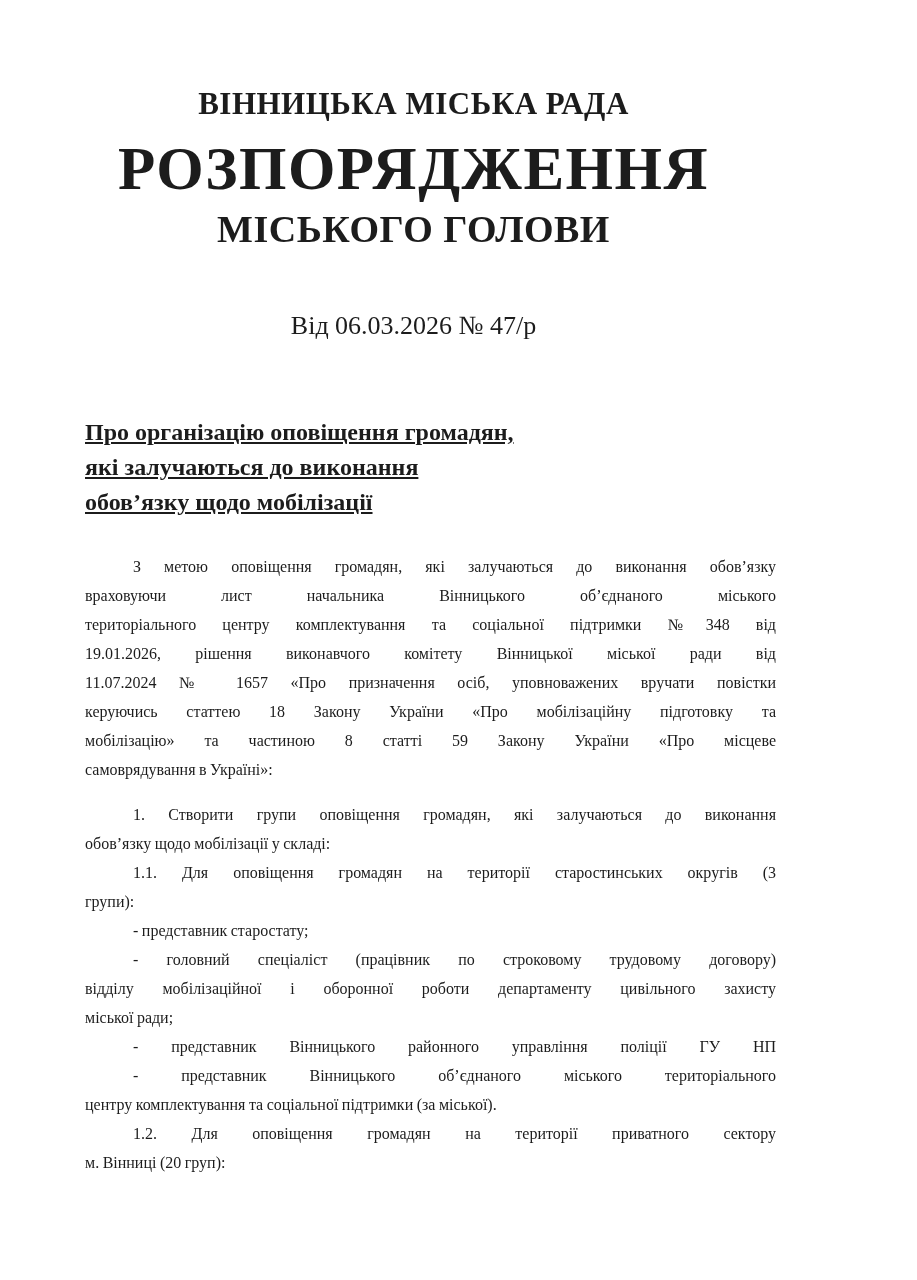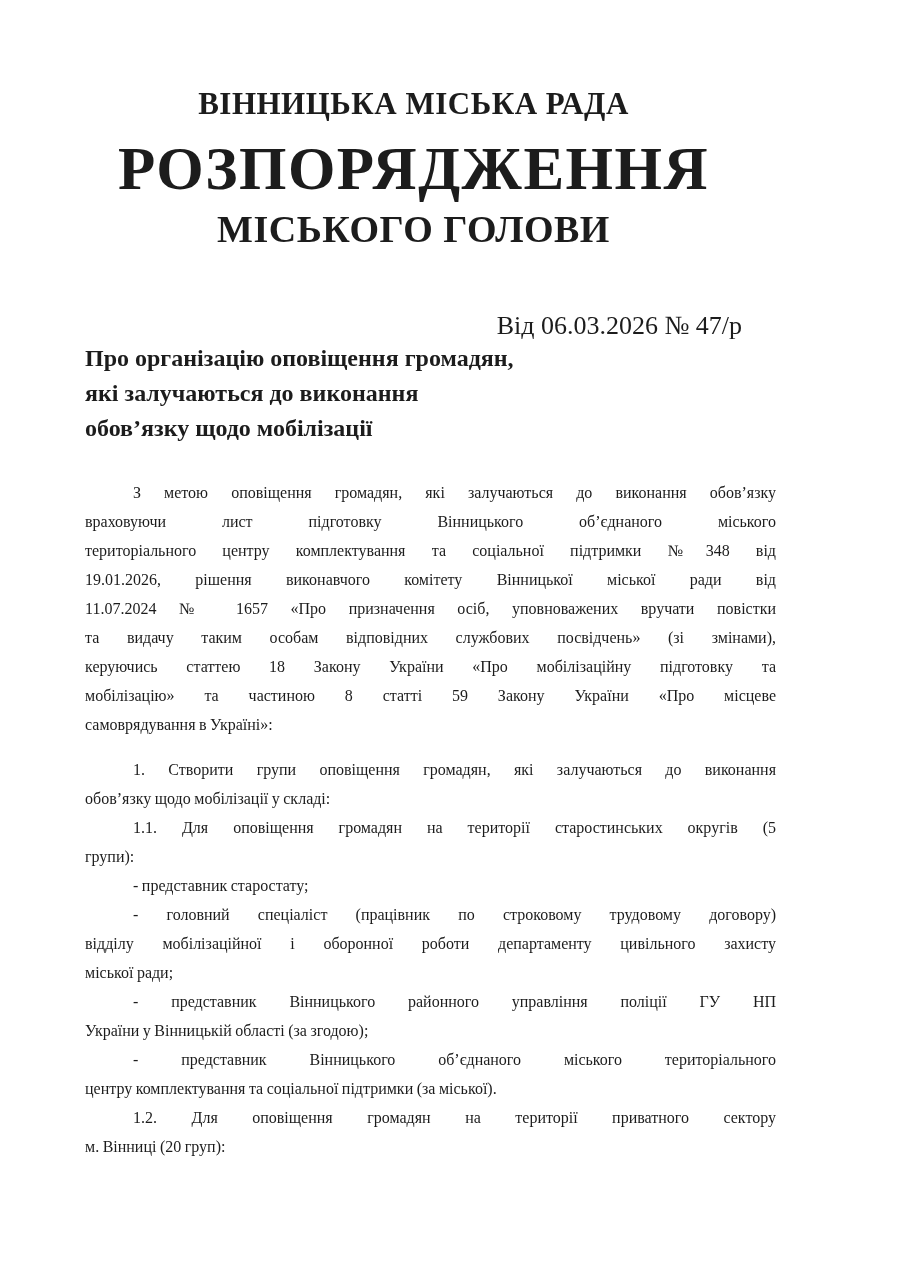--- a/index.html
+++ b/index.html
@@ -45,27 +45,28 @@
     font-size: 38px;
     font-weight: bold;
     letter-spacing: 0.5px;
     line-height: 1.25;
     margin-top: 2px;
   }
   .doc-date {
     font-size: 26px;
     line-height: 1.2;
     margin-top: 56px;
-    text-align: right;
   }
   
   .subject {
+    margin-top: 74px;
     font-size: 24px;
     font-weight: bold;
     line-height: 35px;
+    text-decoration: underline;
   }
   
   .body-text {
     margin-top: 32px;
     font-size: 16px;
     line-height: 29px;
   }
   .para { margin: 0; }
   .para.extra-gap { margin-top: 16px; }
   .tline {
@@ -95,48 +96,46 @@
 
   <section class="subject" id="subject-block">
       <div class="subject-line">Про організацію оповіщення громадян,</div>
       <div class="subject-line">які залучаються до виконання</div>
       <div class="subject-line">обов’язку щодо мобілізації</div>
     </section>
 
   <section class="body-text" id="body-text">
       <div class="para">
         <div class="tline first">З метою оповіщення громадян, які залучаються до виконання обов’язку</div>
-        <div class="tline">враховуючи лист підготовку Вінницького об’єднаного міського</div>
+        <div class="tline">враховуючи лист начальника Вінницького об’єднаного міського</div>
         <div class="tline">територіального центру комплектування та соціальної підтримки №348 від</div>
         <div class="tline">19.01.2026, рішення виконавчого комітету Вінницької міської ради від</div>
         <div class="tline">11.07.2024 № 1657 «Про призначення осіб, уповноважених вручати повістки</div>
-        <div class="tline">та видачу таким особам відповідних службових посвідчень» (зі змінами),</div>
         <div class="tline">керуючись статтею 18 Закону України «Про мобілізаційну підготовку та</div>
         <div class="tline">мобілізацію» та частиною 8 статті 59 Закону України «Про місцеве</div>
         <div class="tline last">самоврядування в Україні»:</div>
       </div>
       <div class="para extra-gap">
         <div class="tline first">1. Створити групи оповіщення громадян, які залучаються до виконання</div>
         <div class="tline last">обов’язку щодо мобілізації у складі:</div>
       </div>
       <div class="para">
-        <div class="tline first">1.1. Для оповіщення громадян на території старостинських округів (5</div>
+        <div class="tline first">1.1. Для оповіщення громадян на території старостинських округів (3</div>
         <div class="tline last">групи):</div>
       </div>
       <div class="para">
         <div class="tline first last">- представник старостату;</div>
       </div>
       <div class="para">
         <div class="tline first">- головний спеціаліст (працівник по строковому трудовому договору)</div>
         <div class="tline">відділу мобілізаційної і оборонної роботи департаменту цивільного захисту</div>
         <div class="tline last">міської ради;</div>
       </div>
       <div class="para">
         <div class="tline first">- представник Вінницького районного управління поліції ГУ НП</div>
-        <div class="tline last">України у Вінницькій області (за згодою);</div>
       </div>
       <div class="para">
         <div class="tline first">- представник Вінницького об’єднаного міського територіального</div>
         <div class="tline last">центру комплектування та соціальної підтримки (за міської).</div>
       </div>
       <div class="para">
         <div class="tline first">1.2. Для оповіщення громадян на території приватного сектору</div>
         <div class="tline last">м. Вінниці (20 груп):</div>
       </div>
     </section>

